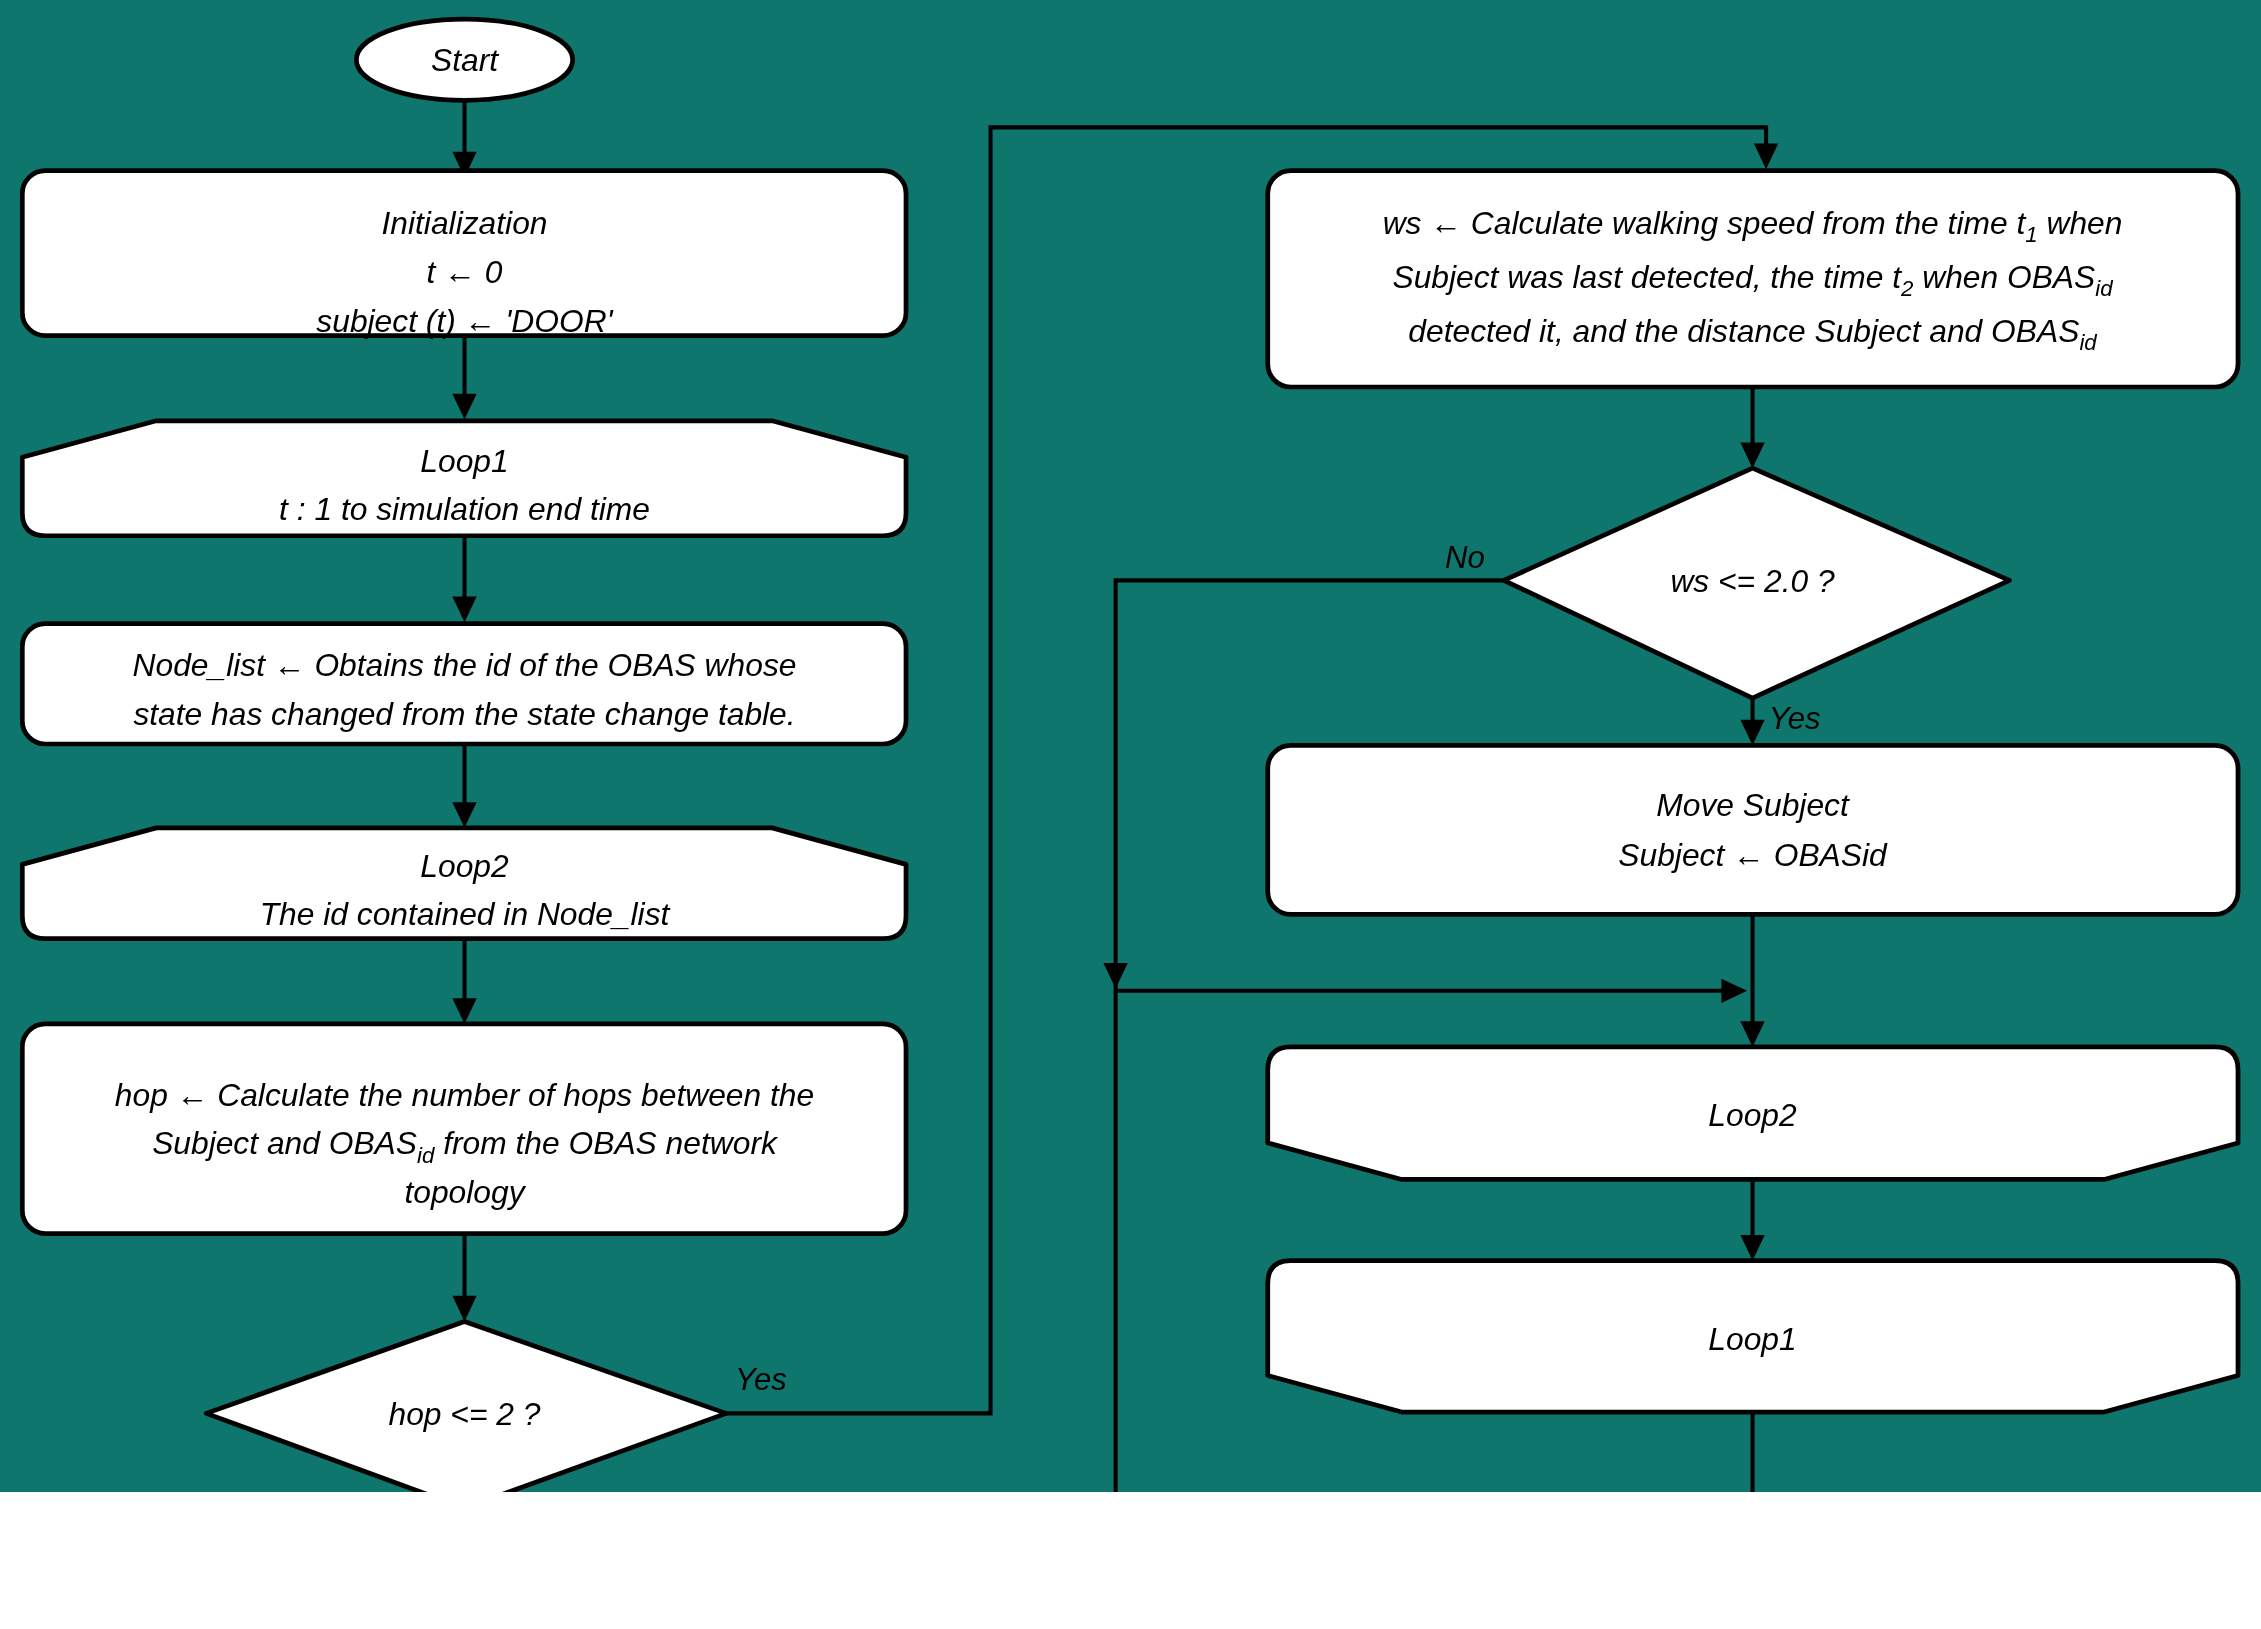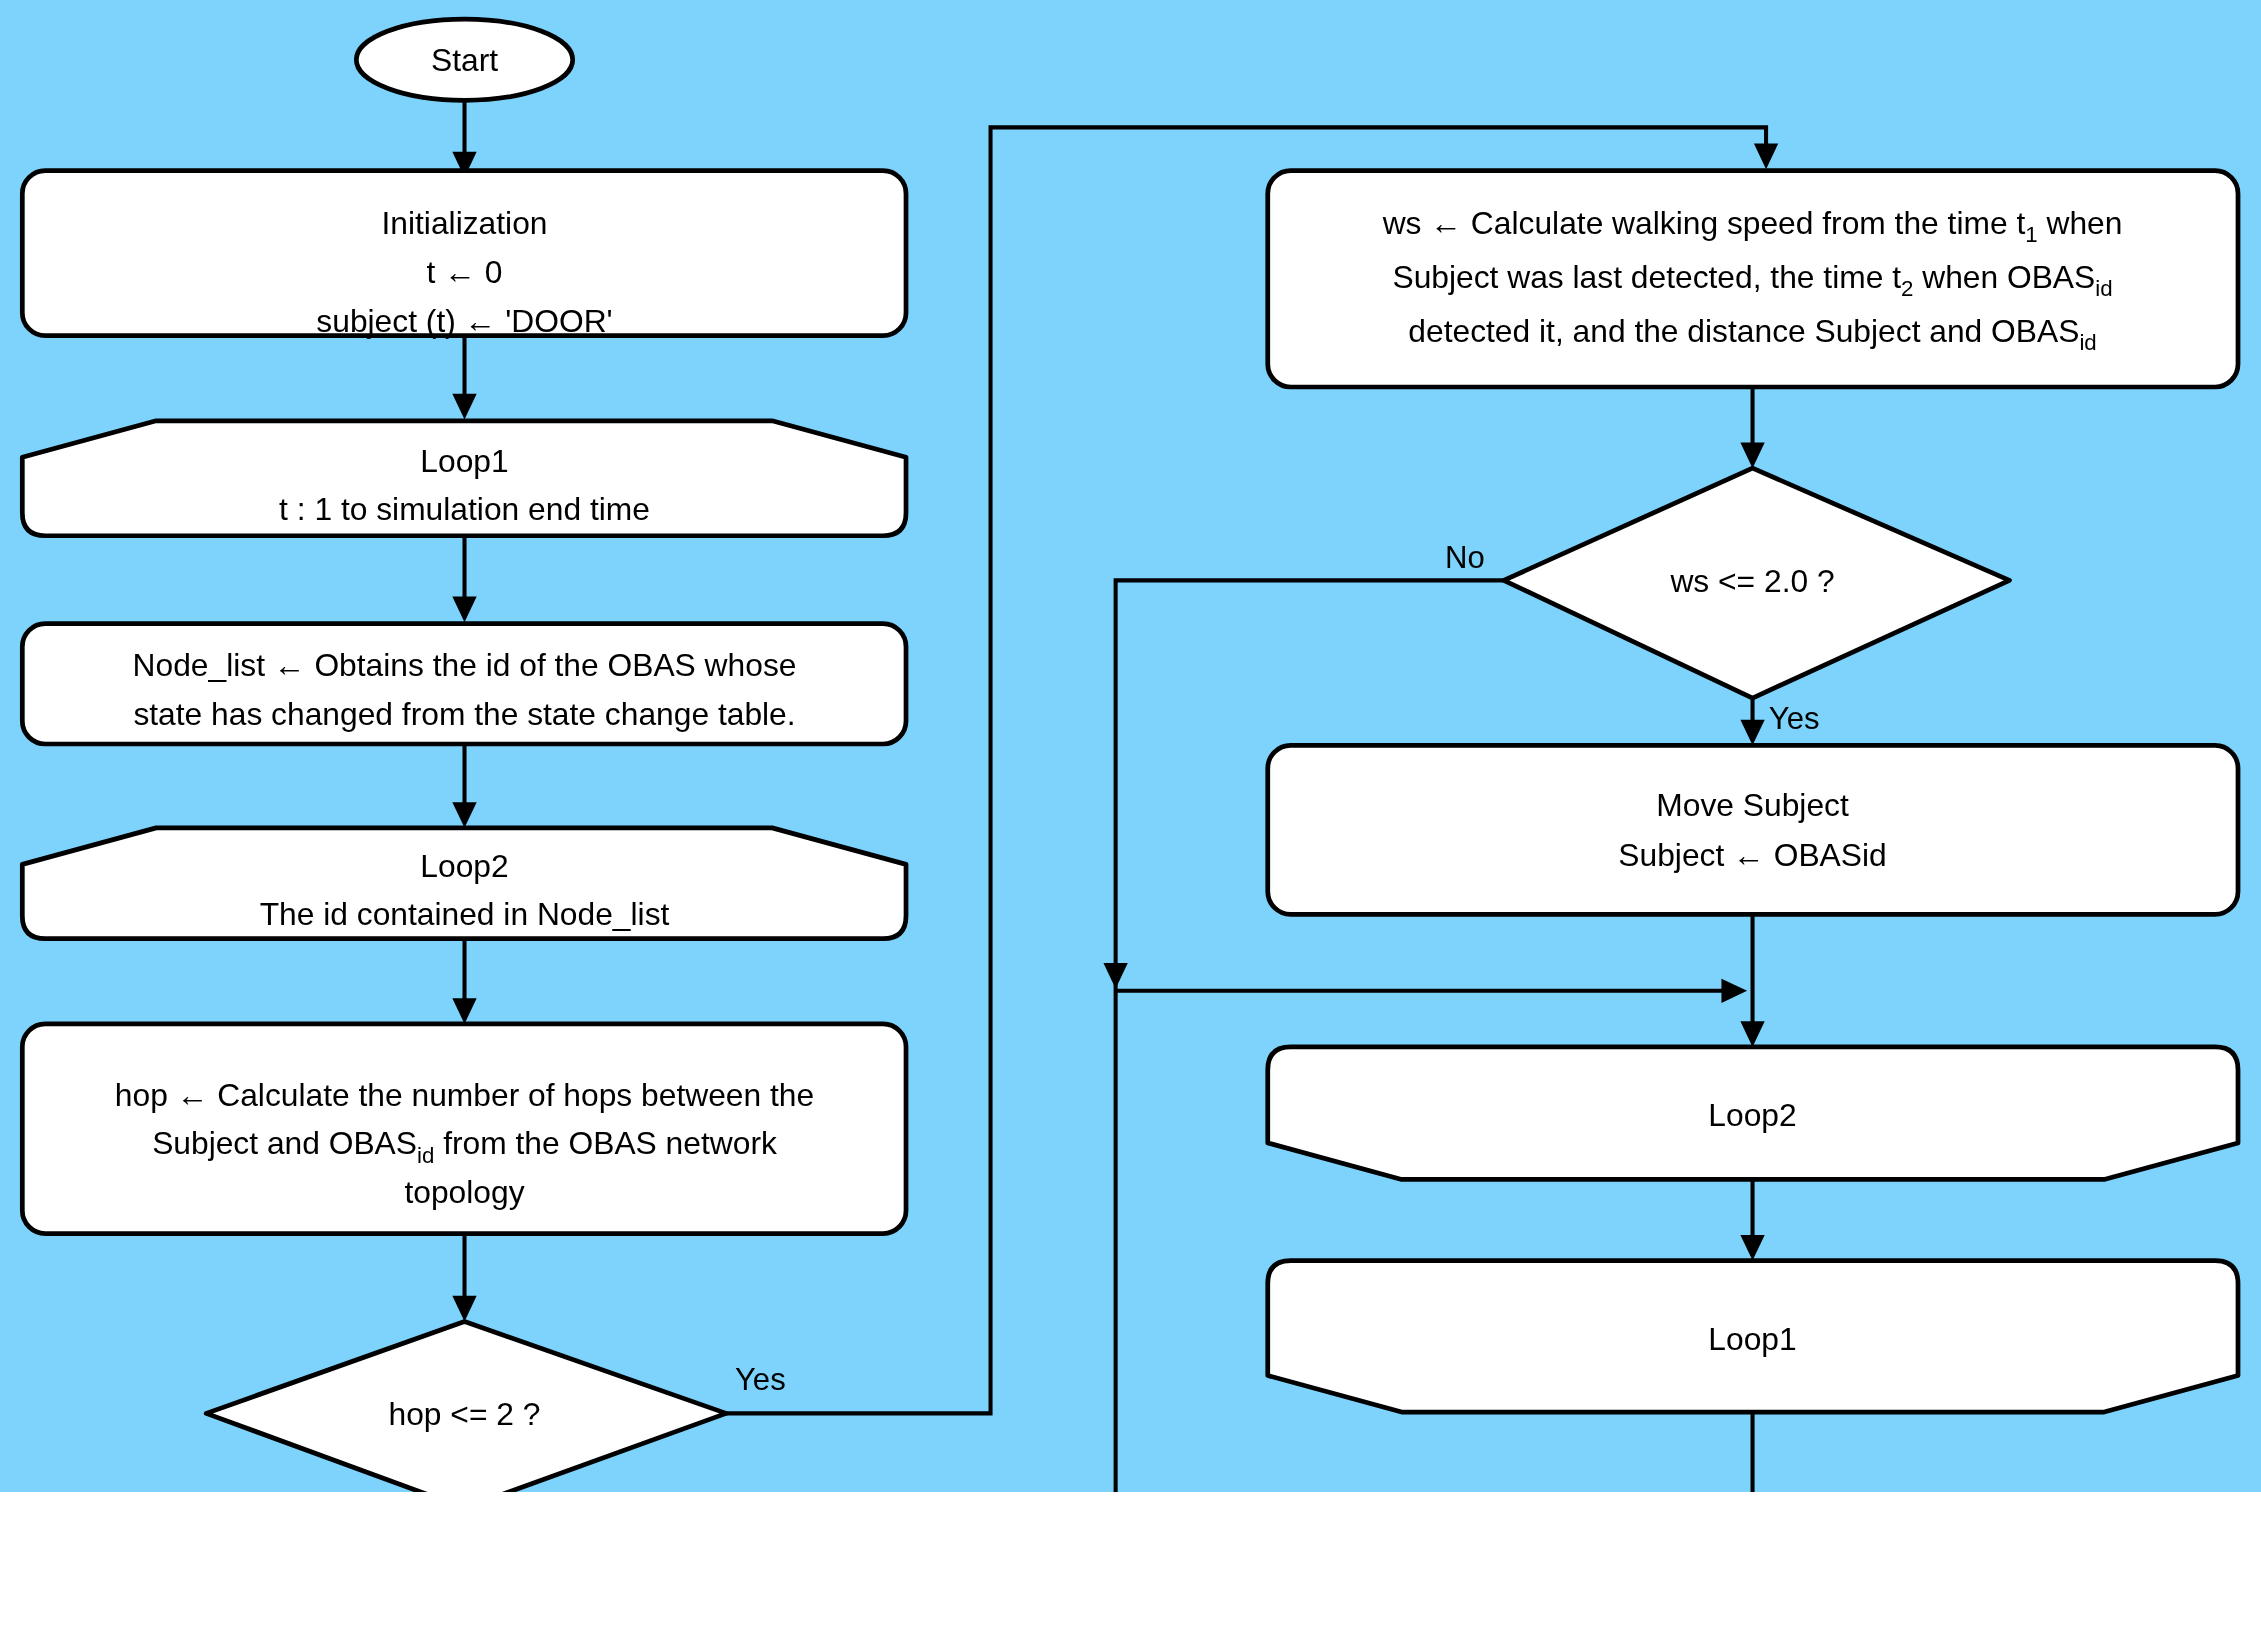--- a/index.html
+++ b/index.html
@@ -8,22 +8,23 @@
     padding: 0;
     background: #ffffff;
   }
   body {
     font-family: "Liberation Sans", sans-serif;
   }
   #stage {
     position: relative;
     width: 2261px;
     height: 1492px;
-    background: #7dd3fc;
+    background: #0f766e;
     overflow: hidden;
+    font-style: italic;
   }
   svg#flow {
     display: block;
     width: 2261px;
     height: 1630px;
   }
   .shape {
     fill: #ffffff;
     stroke: #000000;
     stroke-width: 7;

